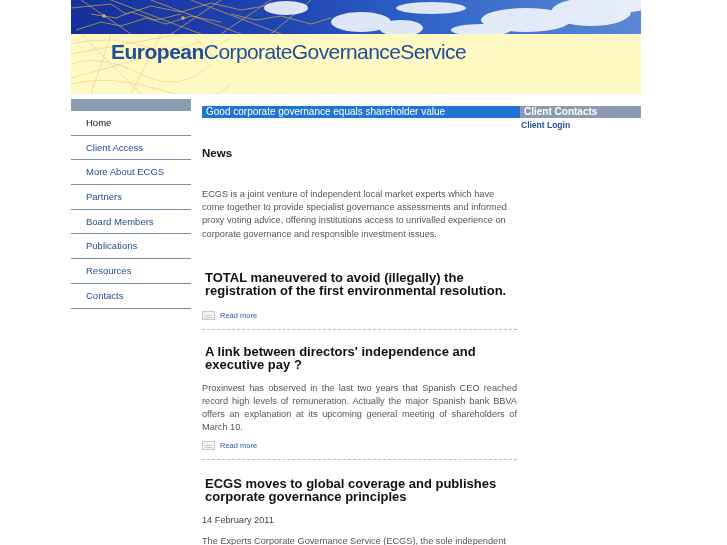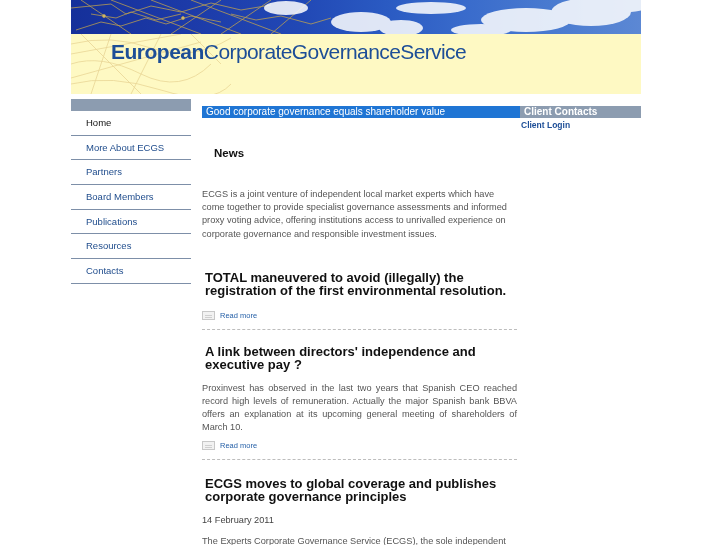--- a/index.html
+++ b/index.html
@@ -41,21 +41,21 @@
     }
     .nav-item.active { color: #111111; }
 
     
     .main { position: absolute; left: 202px; top: 106px; width: 379px; }
     .slogan {
       height: 12px; background: #1f75d4; color: #ffffff;
       font-size: 10px; line-height: 11px; padding-left: 4px; white-space: nowrap;
     }
     .news-title {
-      position: absolute; top: 41px; left: 12px;
+      position: absolute; top: 41px; left: 0;
       font-size: 11.5px; font-weight: bold; color: #111;
     }
     .intro {
       position: absolute; top: 82px; left: 0; width: 315px;
       font-size: 9.2px; line-height: 13.2px; color: #555;
     }
     .article { position: absolute; left: 0; width: 315px; }
     .article h2 {
       font-size: 13px; font-weight: bold; color: #111; line-height: 13px;
       padding-left: 3px;
@@ -127,20 +127,21 @@
       <path d="M0 20 L110 0 M0 44 L130 8"></path>
     </g>
   </svg>
   <div class="logo-title"><b>European</b><span>CorporateGovernanceService</span></div>
   <div class="tagline">A partnership for local market expertise</div>
 </div>
 
 <nav class="sidebar">
   <div class="sidebar-head"></div>
   <a class="nav-item active">Home</a>
+  <a class="nav-item">Client Access</a>
   <a class="nav-item">More About ECGS</a>
   <a class="nav-item">Partners</a>
   <a class="nav-item">Board Members</a>
   <a class="nav-item">Publications</a>
   <a class="nav-item">Resources</a>
   <a class="nav-item">Contacts</a>
 </nav>
 
 <main class="main">
   <div class="slogan">Good corporate governance equals shareholder value</div>

